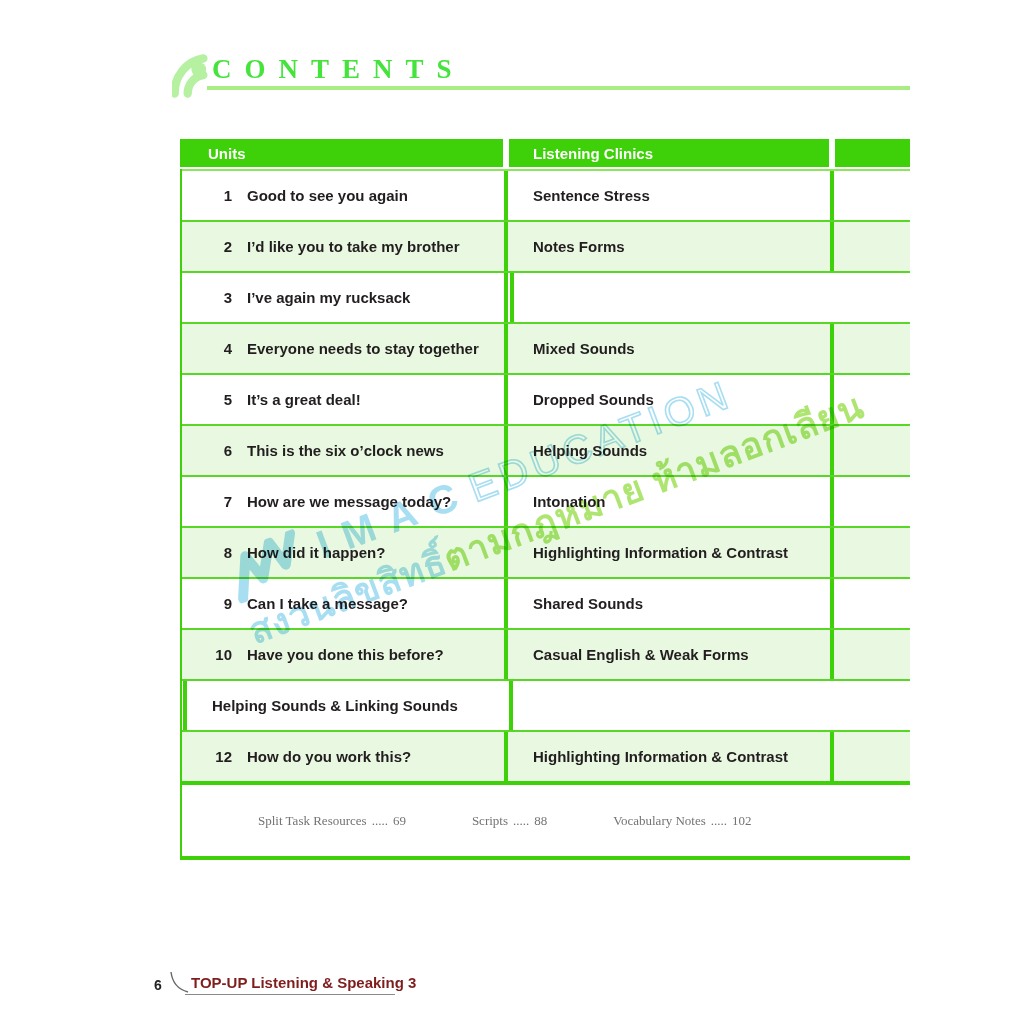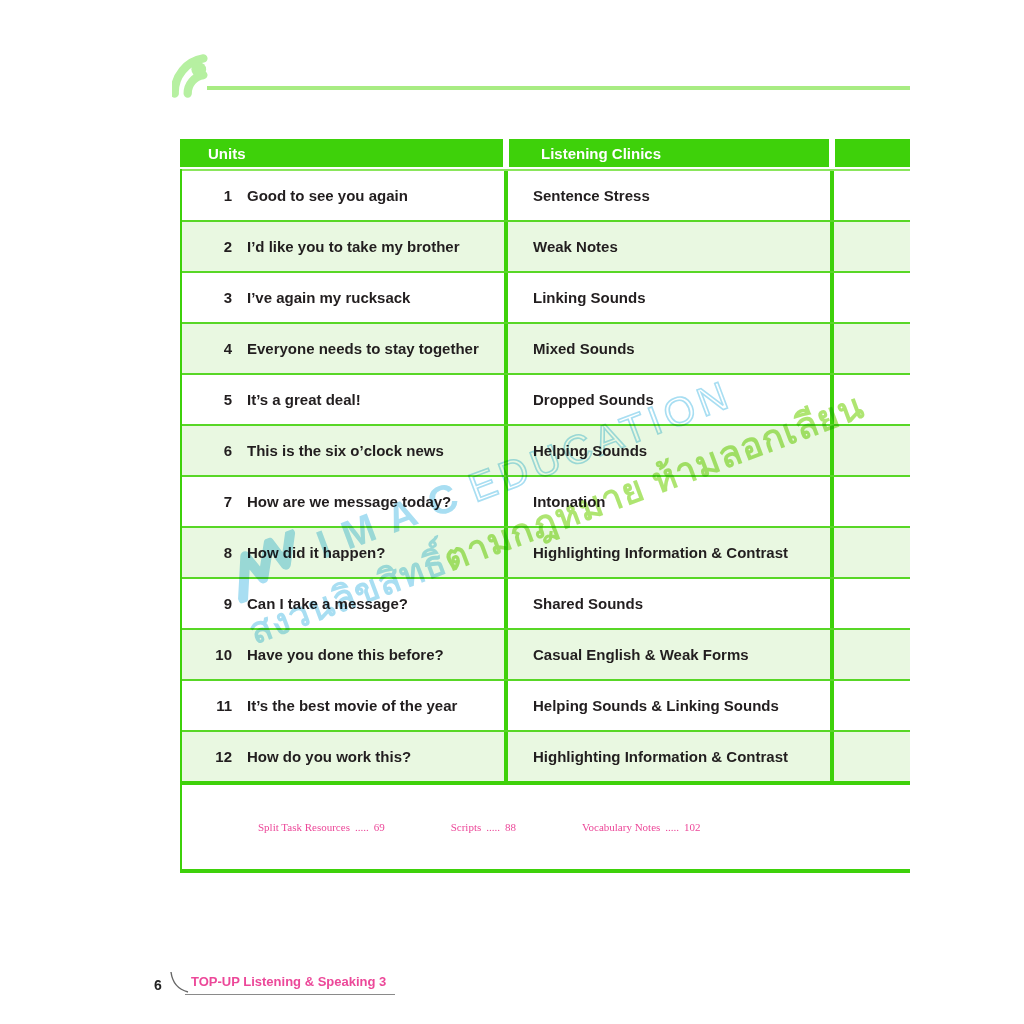--- a/index.html
+++ b/index.html
@@ -23,72 +23,73 @@
     font-family:"Liberation Serif",serif;font-weight:bold;font-size:27px;
     letter-spacing:13px;color:var(--titlegreen);white-space:nowrap;}
   .title-underline{position:absolute;left:207px;top:86px;width:703px;height:4px;background:var(--pale);}
 
   
   .toc{position:absolute;left:180px;top:139px;width:730px;}
   .thead{display:flex;height:28px;}
   .th{background:var(--green);color:#fff;font-weight:bold;font-size:15px;
       display:flex;align-items:center;}
   .th.c1{width:323px;padding-left:28px;}
-  .th.c2{width:320px;padding-left:32px;}
+  .th.c2{width:320px;padding-left:24px;}
   .th.c3{flex:1;}
   .hgap{width:6px;background:transparent;}
   .tbody{border-left:2px solid var(--green);border-bottom:4px solid var(--green);margin-top:2px;}
   .trow{display:flex;height:51px;border-top:2px solid var(--line);}
   .trow:first-child{border-top-color:#8ae65c;}
   .trow.alt{background:var(--rowgreen);}
   .cell{display:flex;align-items:center;font-weight:bold;font-size:15px;color:var(--ink);}
   .cell.c1{width:321px;}
   .cell.c2{width:320px;padding-left:24px;border-radius:10px;}
   .cell.c3{flex:1;}
   .vline{width:4px;background:var(--green);margin:0 1px;}
   .unit-num{width:50px;text-align:right;}
   .unit-title{margin-left:15px;text-align:center;}
 
   
-  .res-box{width:730px;height:88px;border-left:2px solid var(--green);
+  .res-box{width:730px;height:75px;border-left:2px solid var(--green);
     border-bottom:4px solid var(--green);display:flex;align-items:center;
     padding-left:76px;gap:66px;font-family:"Liberation Serif",serif;
-    font-size:11px;color:#ec4899;white-space:nowrap;}
+    font-size:13px;color:#737373;white-space:nowrap;}
   .res-item span{margin-right:5px;}
   .res-item span:last-child{margin-right:0;}
 
   
   .watermark{position:absolute;left:258px;top:546px;width:580px;height:107px;
     transform:rotate(-20.5deg);transform-origin:left bottom;
     mix-blend-mode:multiply;pointer-events:none;white-space:nowrap;}
   .wm-line1{display:flex;align-items:center;height:57px;}
   .wm-logo{margin-right:10px;}
   .wm-solid{font-size:40px;font-weight:bold;letter-spacing:15px;color:var(--wmblue);}
   .wm-outline{font-size:40px;letter-spacing:5px;color:transparent;
     -webkit-text-stroke:1.6px var(--wmblue);}
   .wm-line2{height:50px;font-size:36px;font-weight:bold;letter-spacing:1px;}
   .wm-thai-blue{color:var(--wmblue);}
   .wm-thai-green{color:var(--wmgreen);}
 
   
   .pg-num{position:absolute;left:154px;top:977px;font-size:14px;font-weight:bold;color:#232323;}
   .ftr-curve{position:absolute;left:169px;top:971px;}
-  .book-title{position:absolute;left:191px;top:974px;font-size:13px;font-weight:bold;color:#ec4899;}
+  .book-title{position:absolute;left:191px;top:974px;font-size:15px;font-weight:bold;color:#7f1d1d;}
   .ftr-underline{position:absolute;left:185px;top:994px;width:210px;height:1px;background:#8a8a8a;}
 </style>
 </head>
 <body>
 
 <div class="page">
 
   <svg class="hdr-icon" width="48" height="58" viewBox="0 0 52 62">
     <path d="M 3 50 A 37 37 0 0 1 34 12" fill="none" stroke="#b6f0a1" stroke-width="9" stroke-linecap="round"></path>
     <path d="M 17 50 A 20 20 0 0 1 34 30" fill="none" stroke="#b6f0a1" stroke-width="9" stroke-linecap="round"></path>
     <circle cx="29" cy="24" r="8" fill="#b6f0a1"></circle>
   </svg>
+  <div class="page-title">CONTENTS</div>
   <div class="title-underline"></div>
 
   <div class="toc">
     <div class="thead">
       <div class="th c1">Units</div>
       <div class="hgap"></div>
       <div class="th c2">Listening Clinics</div>
       <div class="hgap"></div>
       <div class="th c3"></div>
     </div>
@@ -106,35 +107,32 @@
         <div class="cell c3"></div>
       </div>
 
       <div class="trow alt">
         <div class="cell c1">
           <span class="unit-num">2</span>
           <span class="unit-title">I’d like you to take my brother</span>
         </div>
         <div class="vline"></div>
         <div class="cell c2">
-          <span class="clinic">Weak Notes</span>
+          <span class="clinic">Notes Forms</span>
         </div>
         <div class="vline"></div>
         <div class="cell c3"></div>
       </div>
 
       <div class="trow">
         <div class="cell c1">
           <span class="unit-num">3</span>
           <span class="unit-title">I’ve again my rucksack</span>
         </div>
         <div class="vline"></div>
-        <div class="cell c2">
-          <span class="clinic">Linking Sounds</span>
-        </div>
         <div class="vline"></div>
         <div class="cell c3"></div>
       </div>
 
       <div class="trow alt">
         <div class="cell c1">
           <span class="unit-num">4</span>
           <span class="unit-title">Everyone needs to stay together</span>
         </div>
         <div class="vline"></div>
@@ -217,24 +215,20 @@
         </div>
         <div class="vline"></div>
         <div class="cell c2">
           <span class="clinic">Casual English &amp; Weak Forms</span>
         </div>
         <div class="vline"></div>
         <div class="cell c3"></div>
       </div>
 
       <div class="trow">
-        <div class="cell c1">
-          <span class="unit-num">11</span>
-          <span class="unit-title">It’s the best movie of the year</span>
-        </div>
         <div class="vline"></div>
         <div class="cell c2">
           <span class="clinic">Helping Sounds &amp; Linking Sounds</span>
         </div>
         <div class="vline"></div>
         <div class="cell c3"></div>
       </div>
 
       <div class="trow alt">
         <div class="cell c1">

